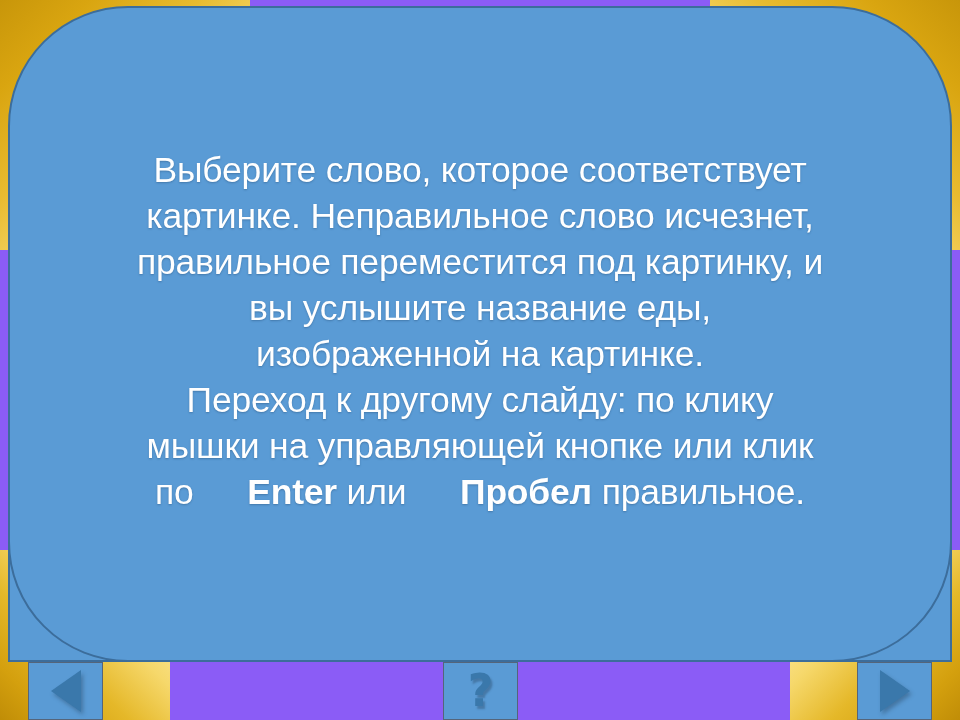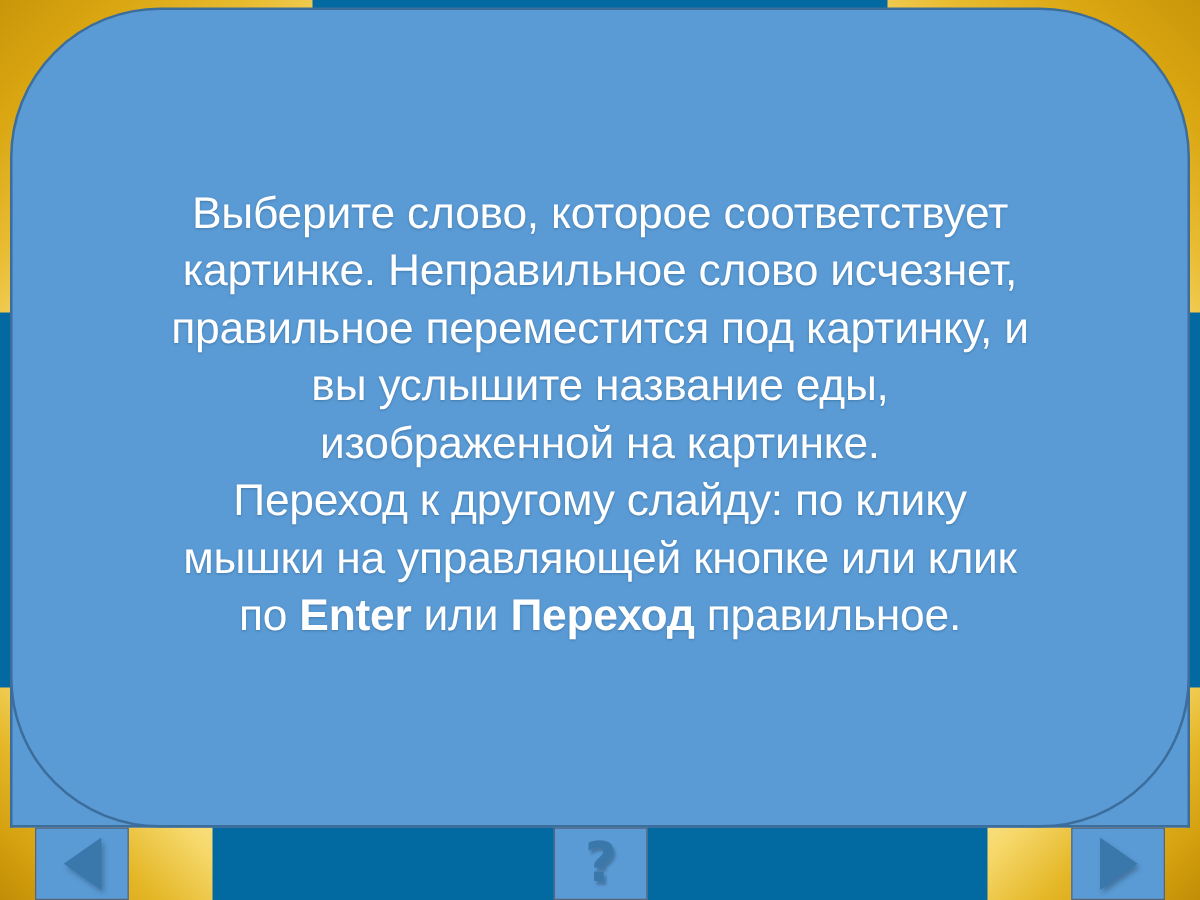--- a/index.html
+++ b/index.html
@@ -7,21 +7,21 @@
   html, body {
     width:960px; height:720px;
     overflow:hidden;
     font-family:"Liberation Sans","DejaVu Sans",sans-serif;
   }
 
   
   #slide {
     position:relative;
     width:960px; height:720px;
-    background:#0369a1;
+    background:#8b5cf6;
   }
 
   
   .gold {
     position:absolute;
     pointer-events:none;
   }
   .gold-tl {
     left:0; top:0; width:250px; height:250px;
     background:radial-gradient(circle at 0% 0%,
@@ -80,21 +80,21 @@
   #body-text p {
     color:#ffffff;
     font-size:35.5px;
     line-height:46px;
     text-align:center;
     letter-spacing:-0.2px;
     text-shadow:0 1px 2px rgba(40,80,120,.45);
     white-space:pre-line;
     font-weight:400;
   }
-  #body-text .b { font-weight:700; }
+  #body-text .b { font-weight:700;margin-left:44px; }
 
   
   #bottombar {
     position:absolute;
     left:0; top:662px;
     width:960px; height:58px;
     z-index:4;
   }
 
   .navbtn {
@@ -148,21 +148,21 @@
   <div id="panel"></div>
 
   <div id="body-text">
     <p><span>Выберите слово, которое соответствует
 картинке. Неправильное слово исчезнет,
 правильное переместится под картинку, и
 вы услышите название еды,
 изображенной на картинке.
 Переход к другому слайду: по клику
 мышки на управляющей кнопке или клик
-по </span><span class="b">Enter</span><span> или </span><span class="b">Переход</span><span> правильное.</span></p>
+по </span><span class="b">Enter</span><span> или </span><span class="b">Пробел</span><span> правильное.</span></p>
   </div>
 
   <div id="bottombar">
 
     <div class="navbtn" id="btn-prev">
       <span class="tri tri-left"></span>
     </div>
 
     <div class="navbtn" id="btn-help">
       <span class="qmark">?</span>

